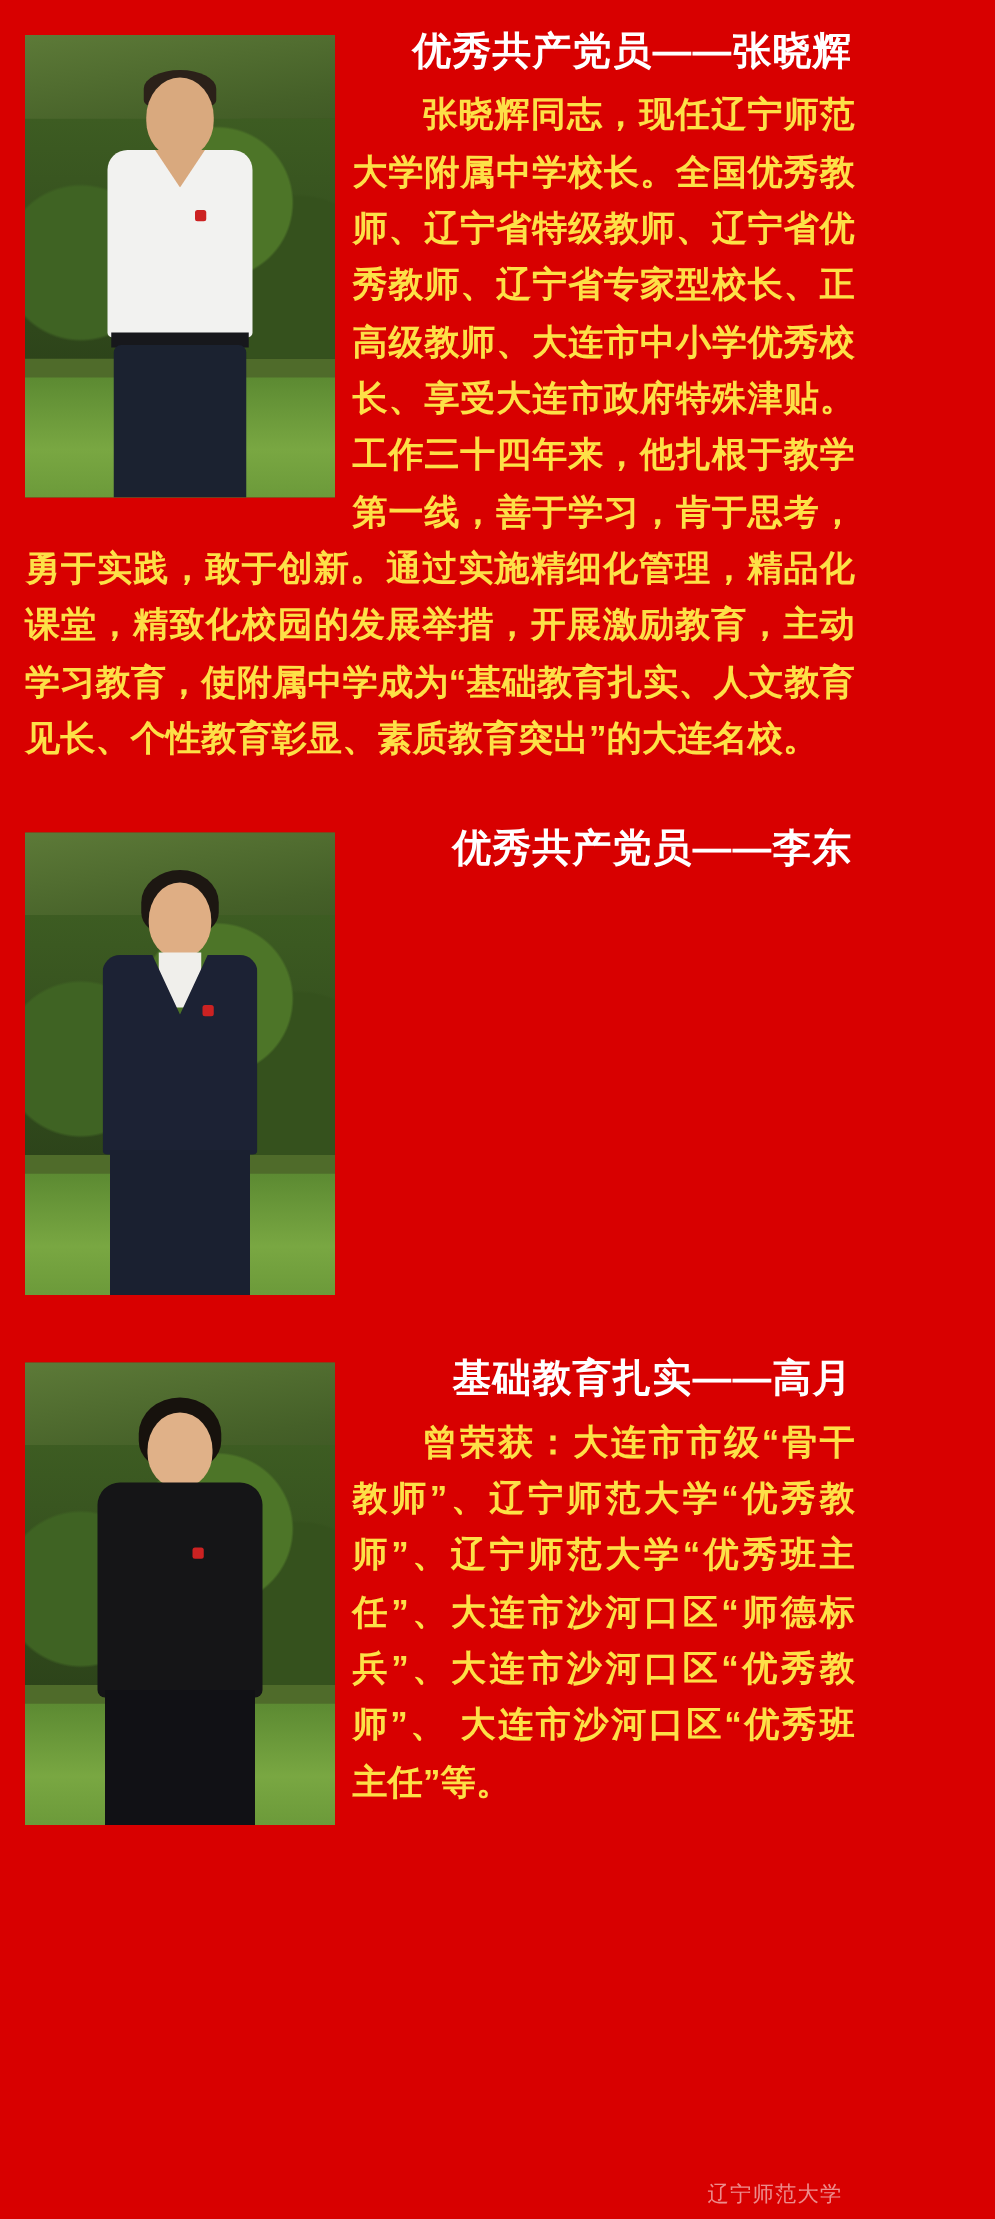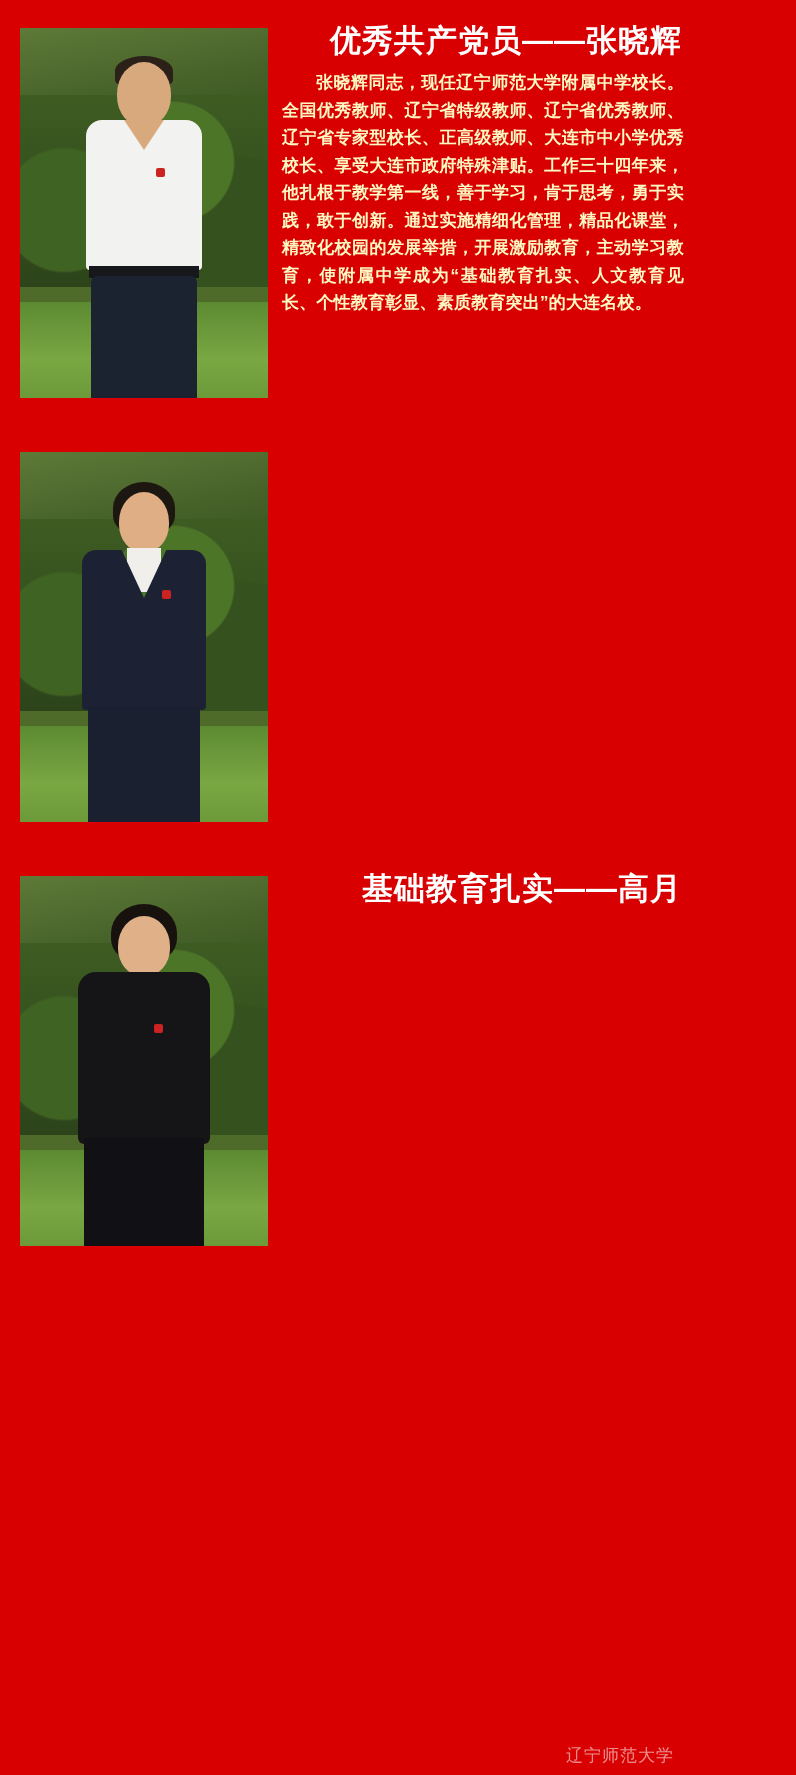--- a/index.html
+++ b/index.html
@@ -214,22 +214,22 @@
   .heading {
     color: #ffffff;
     font-size: 31px;
     font-weight: bold;
     line-height: 1.2;
     text-align: right;
     margin: 6px 2px 10px 0;
     letter-spacing: 1px;
   }
   .body-text {
-    color: #fef9c3;
-    font-size: 17px;
+    color: #fde047;
+    font-size: 28px;
     line-height: 1.62;
     text-align: justify;
     font-weight: bold;
     letter-spacing: 0.2px;
   }
   .body-text p {
     margin: 0;
     text-indent: 2em;
   }
   .clear { clear: both; }
@@ -276,36 +276,38 @@
       <div class="grass"></div>
       <div class="person">
         <div class="hair"></div>
         <div class="head"></div>
         <div class="shirt"></div>
         <div class="suit"></div>
         <div class="badge"></div>
         <div class="pants"></div>
       </div>
     </div>
+    <div class="heading">优秀共产党员——李东</div>
     <div class="clear"></div>
   </div>
 
   <div class="section">
     <div class="photo p3">
       <div class="sky"></div>
       <div class="bush"></div>
       <div class="grass"></div>
       <div class="person">
         <div class="hair"></div>
         <div class="head"></div>
         <div class="top"></div>
         <div class="badge"></div>
         <div class="pants"></div>
       </div>
     </div>
     <div class="heading">基础教育扎实——高月</div>
     <div class="body-text">
+      <p>曾荣获：大连市市级“骨干教师”、辽宁师范大学“优秀教师”、辽宁师范大学“优秀班主任”、大连市沙河口区“师德标兵”、大连市沙河口区“优秀教师”、 大连市沙河口区“优秀班主任”等。</p>
     </div>
     <div class="clear"></div>
   </div>
 
   <div class="watermark">辽宁师范大学</div>
 </div>
 
 </body></html>

